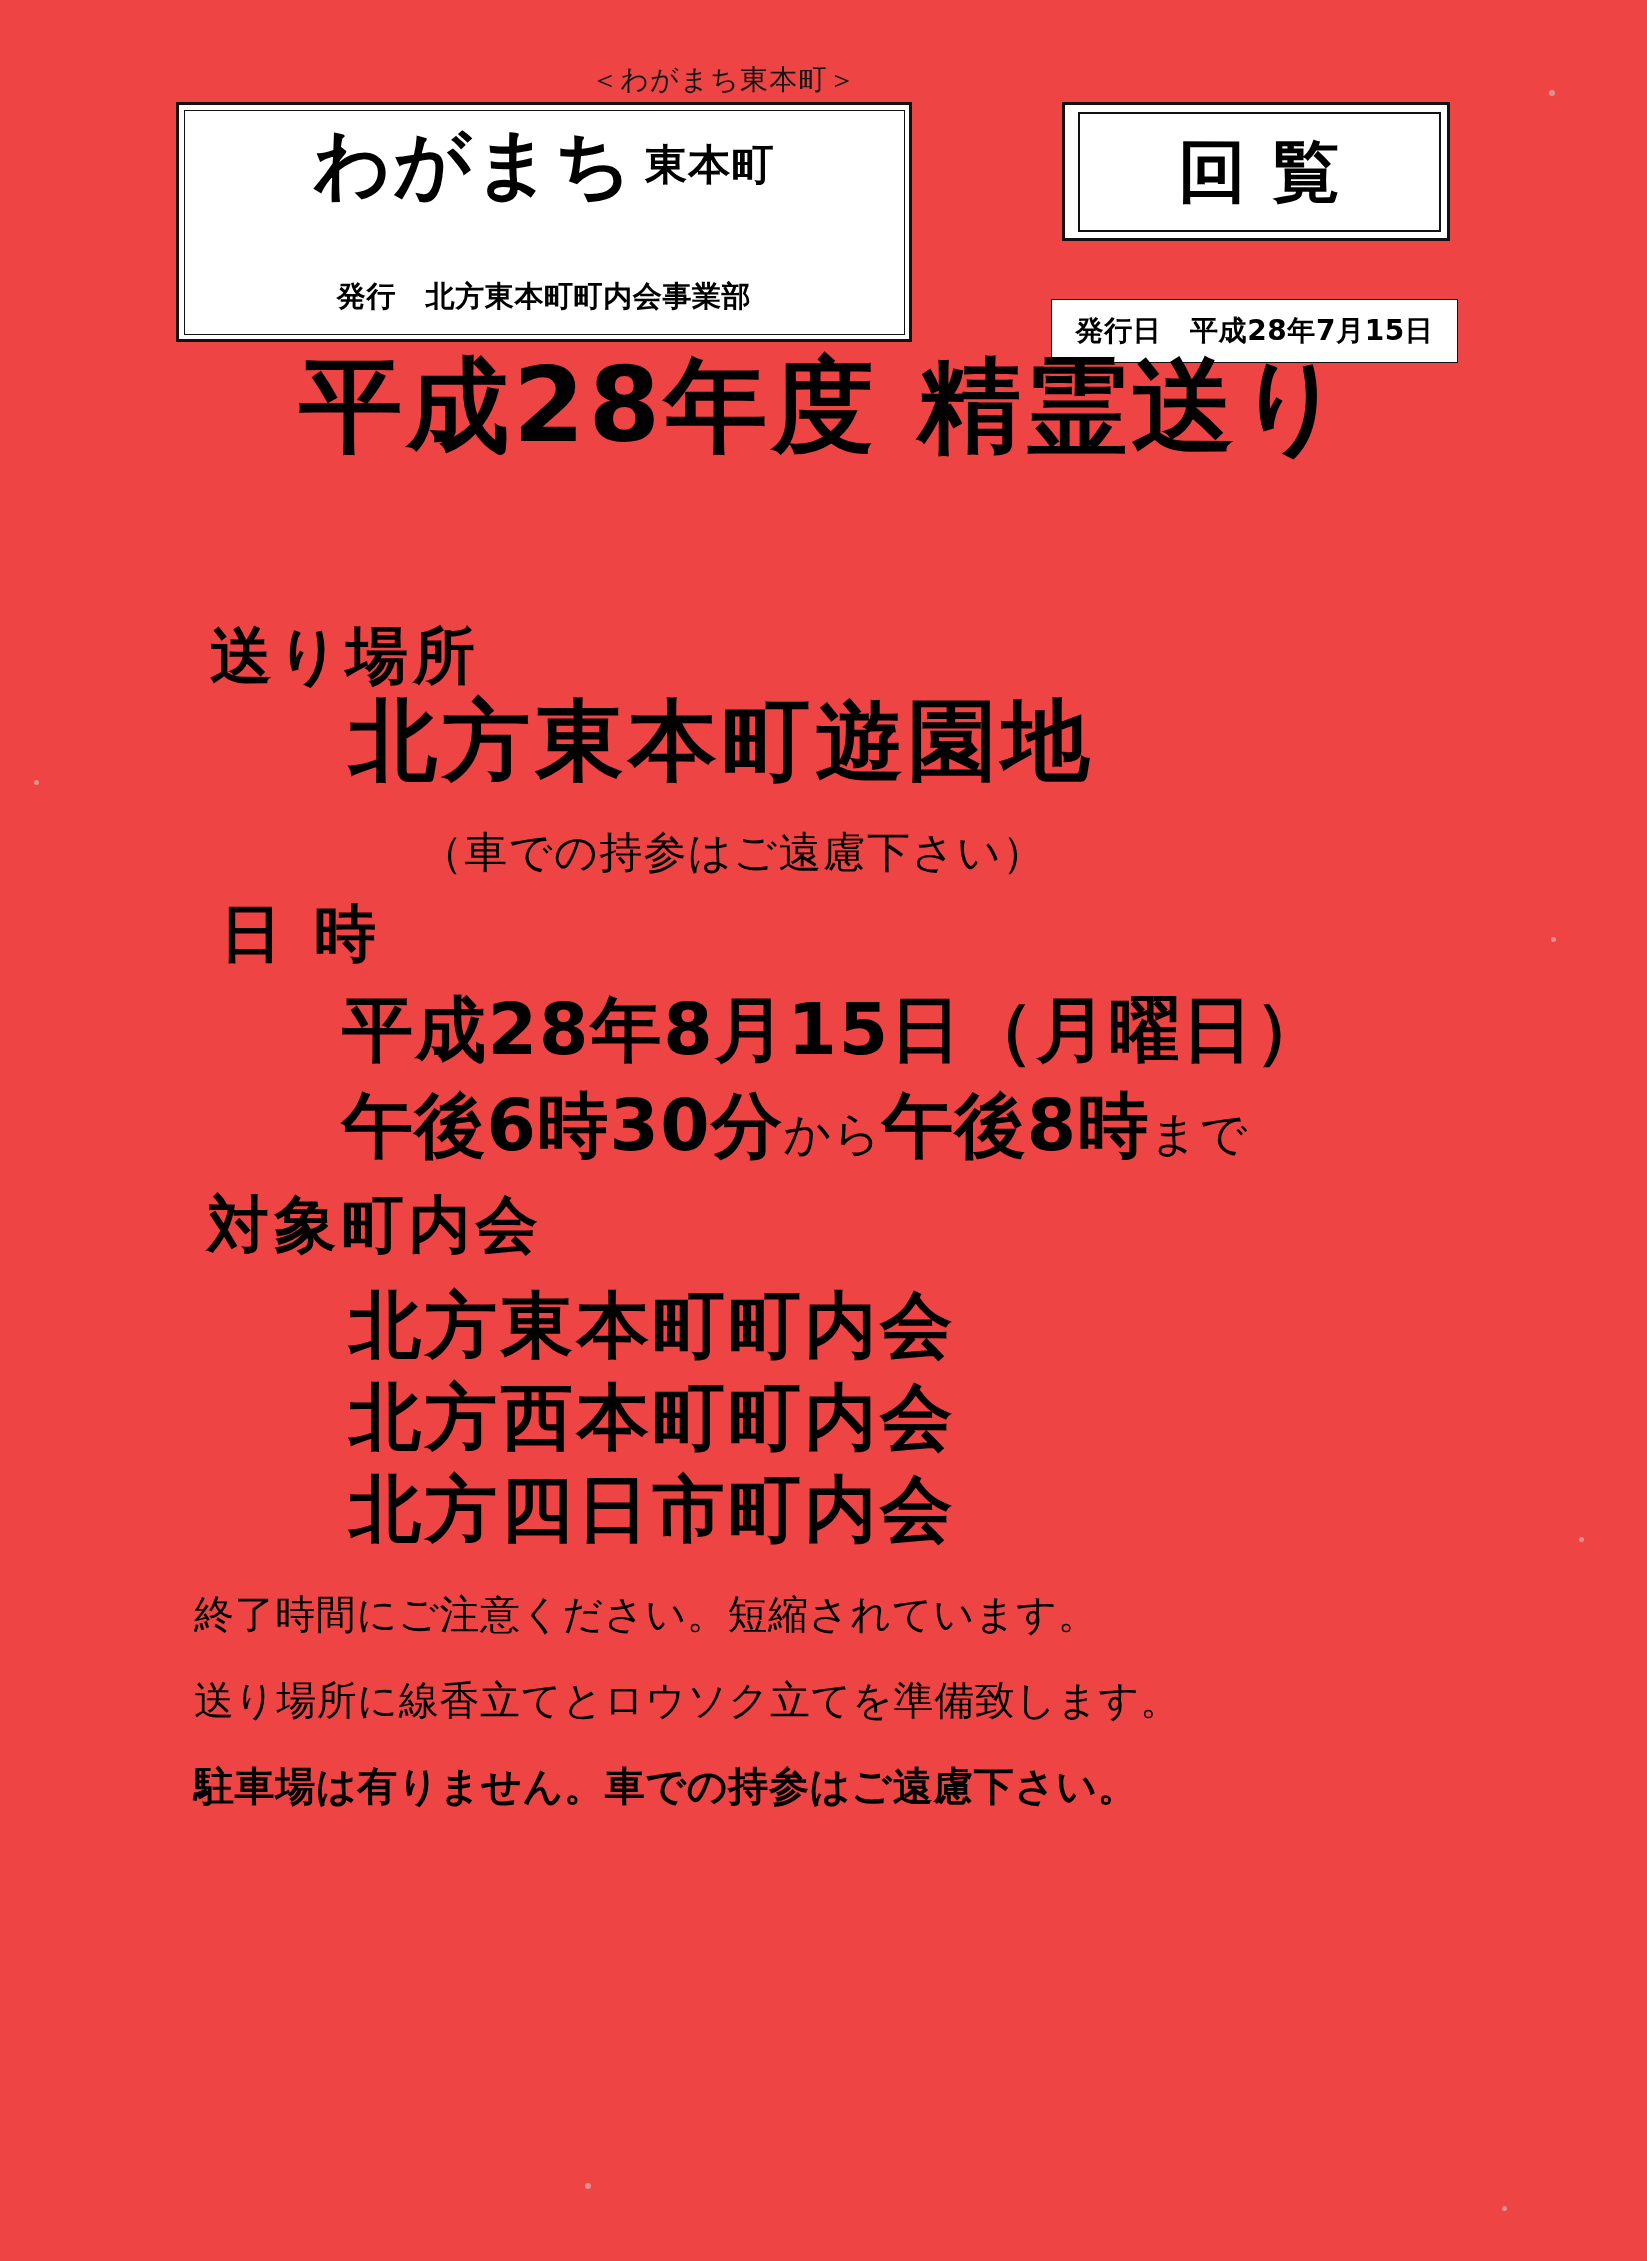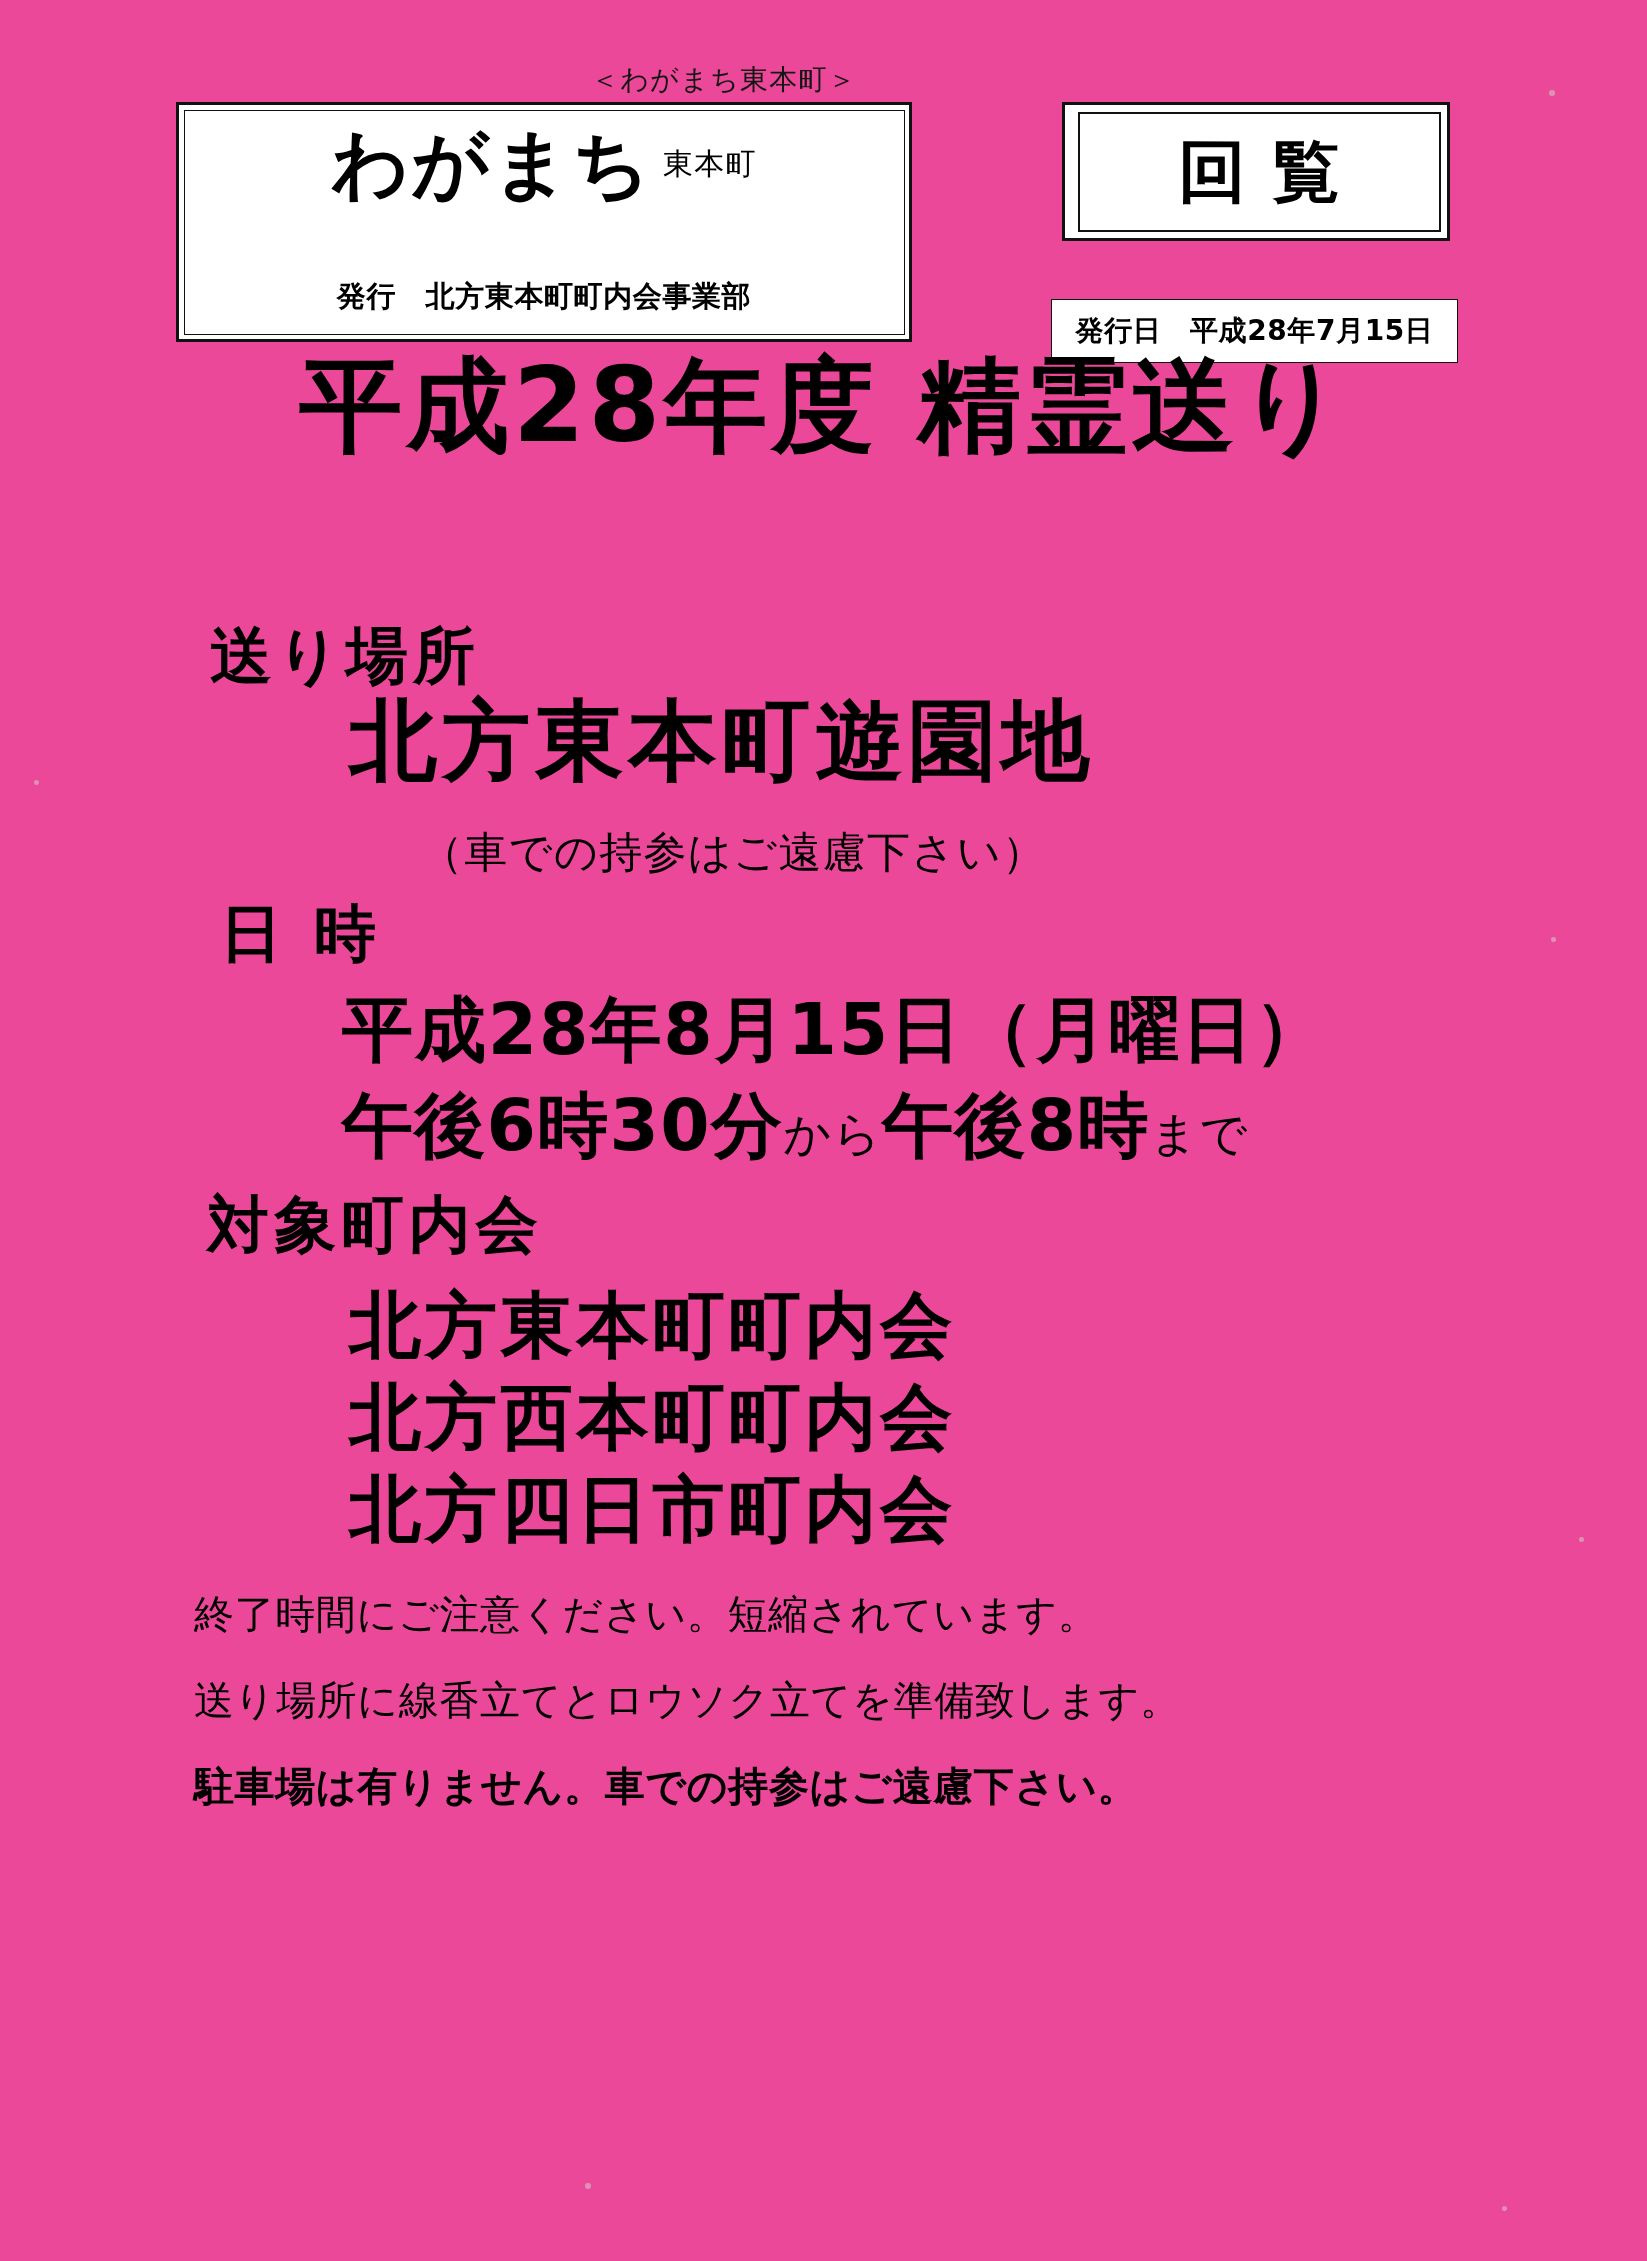--- a/index.html
+++ b/index.html
@@ -13,21 +13,21 @@
     font-family: "DejaVu Sans", "Liberation Sans", sans-serif;
     color: #111111;
     position: relative;
     overflow: hidden;
   }
 
   .page {
     position: relative;
     width: 1647px;
     height: 2261px;
-    background: #ec4899;
+    background: #ef4444;
   }
 
   
   .header {
     position: absolute;
     top: 61px;
     left: 0;
     width: 1647px;
     height: 271px;
   }
@@ -72,26 +72,26 @@
     justify-content: center;
   }
   .masthead-title {
     font-size: 76px;
     font-weight: 700;
     letter-spacing: 2.6px;
     line-height: 1;
     color: #000;
   }
   .masthead-sub {
-    font-size: 30px;
-    font-weight: 400;
+    font-size: 42px;
+    font-weight: 700;
     letter-spacing: 1.3px;
     line-height: 1;
     margin-left: 10.3px;
-    margin-bottom: 23px;
+    margin-bottom: 16px;
     color: #000;
   }
   .masthead-issuer {
     position: absolute;
     bottom: 17px;
     left: 0;
     width: 100%;
     text-align: center;
     font-size: 29px;
     font-weight: 700;

